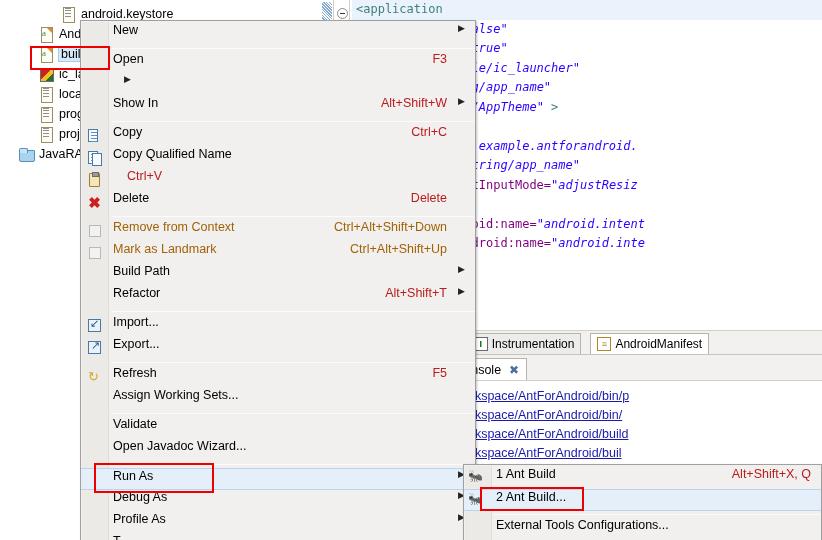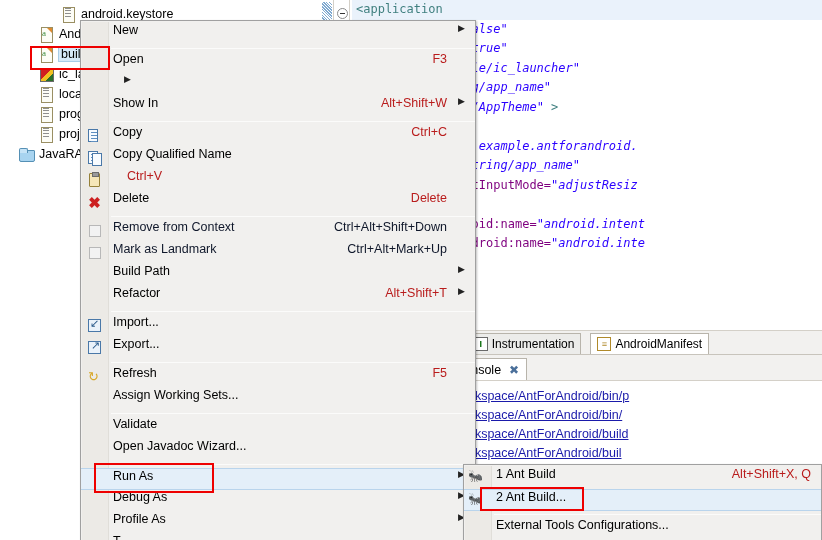--- a/index.html
+++ b/index.html
@@ -195,21 +195,21 @@
     white-space: nowrap; z-index: 2;
   }
   .mi .mi-ico {
     position: absolute; left: 5px; top: 3px; width: 17px; height: 16px;
   }
   .mi .mlabel { flex: 1 1 auto; }
   .mi .accel { color: #b91c1c; font-size: 12.5px; margin-left: 14px; }
   .mi .arrow {
     width: 10px; margin-left: 8px; text-align: right; font-size: 9px; color: #222;
   }
-  .mi.disabled .mlabel, .mi.disabled .accel { color: #0f172a; }
+  .mi.disabled .mlabel, .mi.disabled .accel { color: #a16207; }
   .mi.hover { background: #e4eff9; border-top: 1px solid #b9d4ec; border-bottom: 1px solid #b9d4ec; }
   .msep { height: 1px; margin: 3px 0 3px 30px; background: #d3d0cb; border-bottom: 1px solid #fbfbfa; }
 
   
   .ic-copy, .ic-copyq {
     position: absolute; left: 2px; top: 1px; width: 10px; height: 13px;
     background: #f7fbff; border: 1px solid #4a78a8;
   }
   .ic-copy::after, .ic-copyq::after {
     content: ""; position: absolute; left: 2px; top: 2px; width: 6px; height: 1px;
@@ -421,21 +421,21 @@
           </span>
           <span class="mlabel">Remove from Context</span>
           <span class="accel">Ctrl+Alt+Shift+Down</span>
           <span class="arrow"></span>
         </div>
         <div class="mi disabled">
           <span class="mi-ico">
             <span class="ic-gray"></span>
           </span>
           <span class="mlabel">Mark as Landmark</span>
-          <span class="accel">Ctrl+Alt+Mark+Up</span>
+          <span class="accel">Ctrl+Alt+Shift+Up</span>
           <span class="arrow"></span>
         </div>
         <div class="mi">
           <span class="mlabel">Build Path</span>
           <span class="arrow">▶</span>
         </div>
         <div class="mi">
           <span class="mlabel">Refactor</span>
           <span class="accel">Alt+Shift+T</span>
           <span class="arrow">▶</span>

